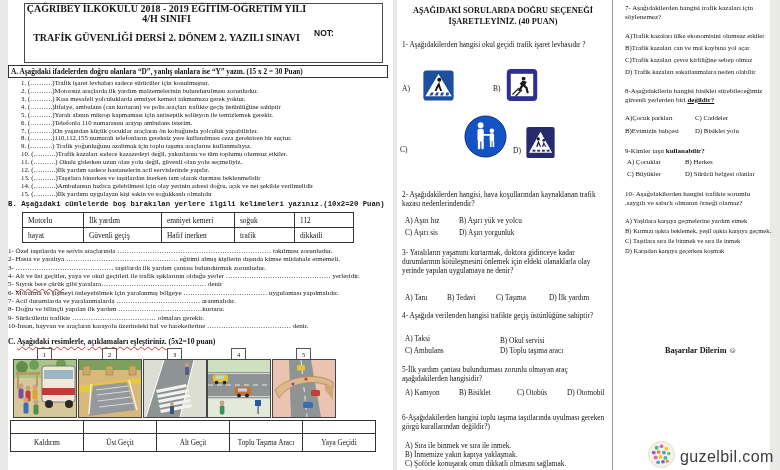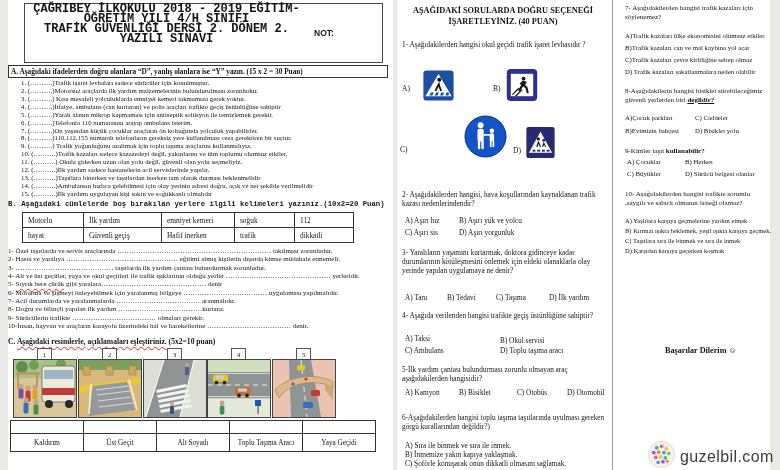--- a/index.html
+++ b/index.html
@@ -9,22 +9,22 @@
   .page{position:absolute;top:0;height:470px;background:#fff}
   .sans{font-family:Liberation Mono, monospace}
   .b{font-weight:bold}
   .u{}
   .bu{font-weight:bold;text-decoration:underline}
   .wavy{text-decoration:underline;text-decoration-style:wavy;text-decoration-color:#cf2d2d;
         text-decoration-thickness:1px;text-underline-offset:2px}
   
   .hdrbox{border:1px solid #4a4a4a;display:grid;grid-template-columns:283px 72px;grid-template-rows:39px 17px}
   .hdrbox>div{border:0 solid #4a4a4a}
-  .titlecell{grid-column:1;grid-row:1;display:flex;flex-direction:column;justify-content:center;text-align:center;
-             font-size:12px;line-height:10px;font-weight:bold;font-family:Liberation Mono, monospace}
+  .titlecell{grid-column:1;grid-row:1;display:flex;flex-direction:column;justify-content:space-between;text-align:center;
+             font-size:10px;line-height:10px;font-weight:bold;font-family:Liberation Serif, serif}
   .notecell{grid-column:2;grid-row:1;border-left-width:1px;font-weight:bold;font-size:8.5px;
             font-family:"Liberation Sans",sans-serif;padding:24px 0 0 6px}
   .namecell{grid-column:1;grid-row:2;border-top-width:1px;font-weight:bold;font-size:8.5px;
             font-family:"Liberation Sans",sans-serif;padding:3px 0 0 4px}
   .notecell2{grid-column:2;grid-row:2;border-left-width:1px;border-top-width:1px}
   .aheading{border:1px solid #333;font-size:7.3px;font-weight:bold;padding:1px 2px}
   .aitem{font-size:6.8px;line-height:7.92px;white-space:nowrap}
   .wbank{border-collapse:collapse}
   .wbank td{border:1px solid #333;font-size:7.4px;padding:1px 0 1px 5px;height:12px}
   .bsent{font-size:7px;line-height:8.35px;white-space:nowrap}
@@ -233,21 +233,21 @@
         <tr style="height:13px">
       <td></td>
           <td></td>
       <td></td>
           <td></td>
       <td></td>
     </tr>
     <tr style="height:18px">
       <td>Kaldırım</td>
       <td>Üst Geçit</td>
-      <td>Alt Soyadı</td>
+      <td>Alt Geçit</td>
       <td>Toplu Taşıma Aracı</td>
       <td>Yaya Geçidi</td>
     </tr>
   </tbody>
     </table>
 </div>
 
 <div class="page" style="left:397px;width:373px">
   <div class="abs divline" style="left:215px;top:0;height:470px"></div>
 

